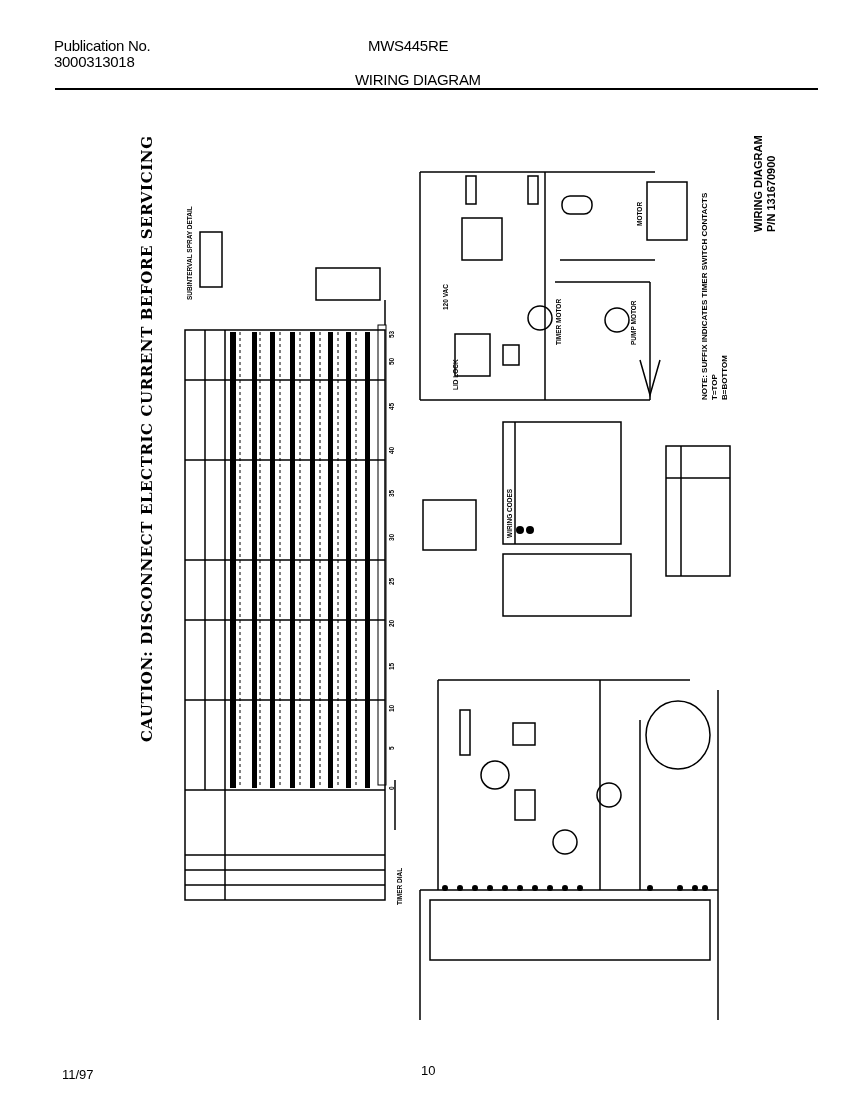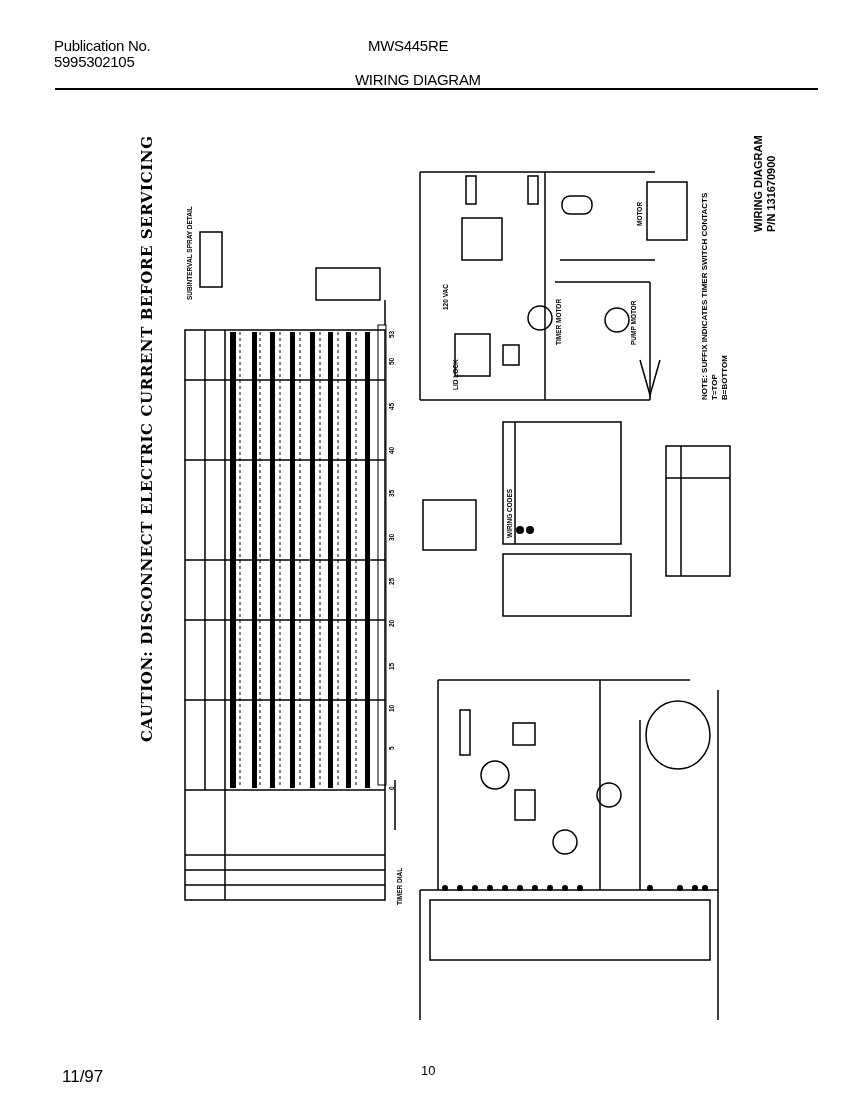--- a/index.html
+++ b/index.html
@@ -3,34 +3,34 @@
 <meta charset="utf-8">
 <style>
   html,body{margin:0;padding:0;background:#fff;}
   body{width:848px;height:1100px;position:relative;overflow:hidden;font-family:"Liberation Sans",sans-serif;color:#000;}
   .hdr{position:absolute;font-size:15px;letter-spacing:-0.3px;}
   #pub-label{left:54px;top:37px;}
   #pub-num{left:54px;top:53px;}
   #model{left:368px;top:37px;}
   #title{left:355px;top:71px;}
   #rule{position:absolute;left:55px;top:88px;width:763px;height:2px;background:#000;}
-  #footer-date{position:absolute;left:62px;top:1067px;font-size:17px;}
+  #footer-date{position:absolute;left:62px;top:1067px;font-size:13px;}
   #footer-page{position:absolute;left:421px;top:1063px;font-size:13px;}
   .rot{position:absolute;transform-origin:0 0;transform:rotate(-90deg);white-space:nowrap;}
   #caution{left:138px;top:742px;font-family:"DejaVu Serif",serif;font-weight:bold;font-size:15px;letter-spacing:0.6px;}
   #diag-title{left:752px;top:232px;font-size:11px;font-weight:bold;line-height:13px;}
   #note-text{left:700px;top:400px;font-size:8px;font-weight:bold;line-height:10px;}
   .tiny{font-size:6.5px;font-weight:bold;}
   svg{position:absolute;left:0;top:0;}
 </style>
 </head>
 <body>
 
 <div class="hdr" id="pub-label">Publication No.</div>
-<div class="hdr" id="pub-num">5995302105</div>
+<div class="hdr" id="pub-num">3000313018</div>
 <div class="hdr" id="model">MWS445RE</div>
 <div class="hdr" id="title">WIRING DIAGRAM</div>
 <div id="rule"></div>
 
 <svg width="848" height="1100" viewBox="0 0 848 1100">
   <g stroke="#000" fill="none" stroke-width="1.5">
 
     <rect x="185" y="330" width="200" height="570"></rect>
     <line x1="225" y1="330" x2="225" y2="900"></line>
     <line x1="185" y1="790" x2="385" y2="790"></line>

